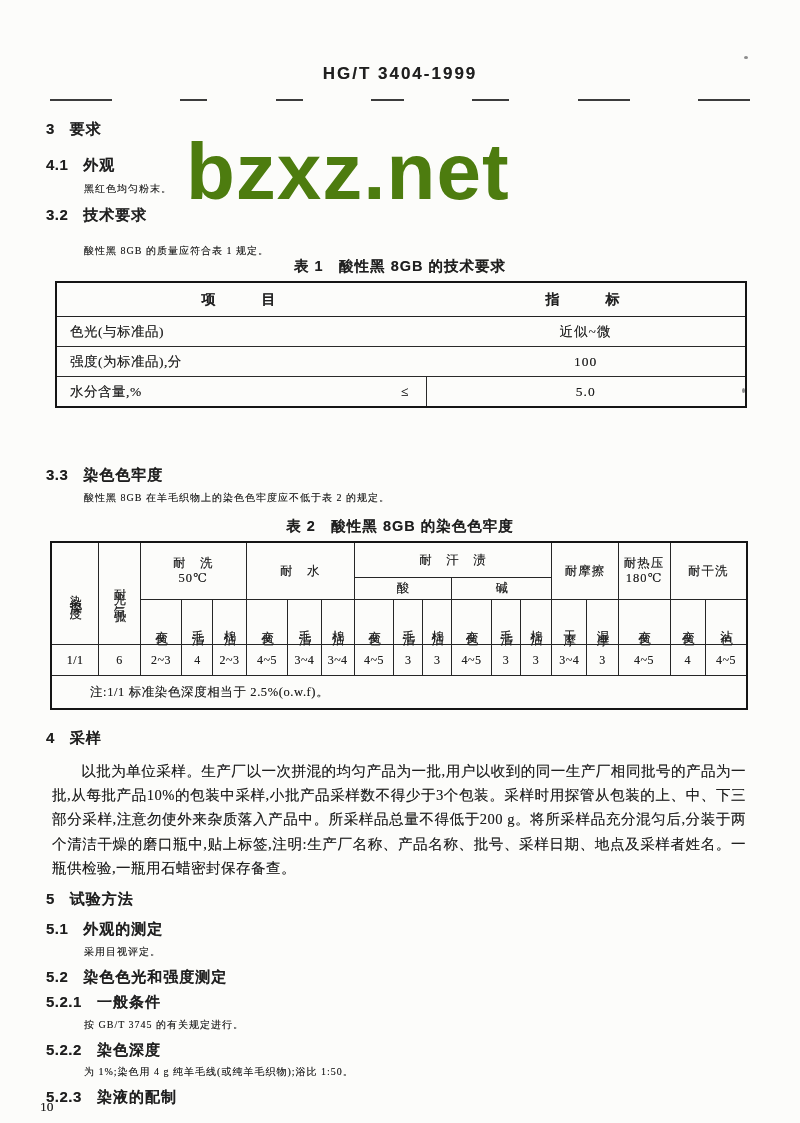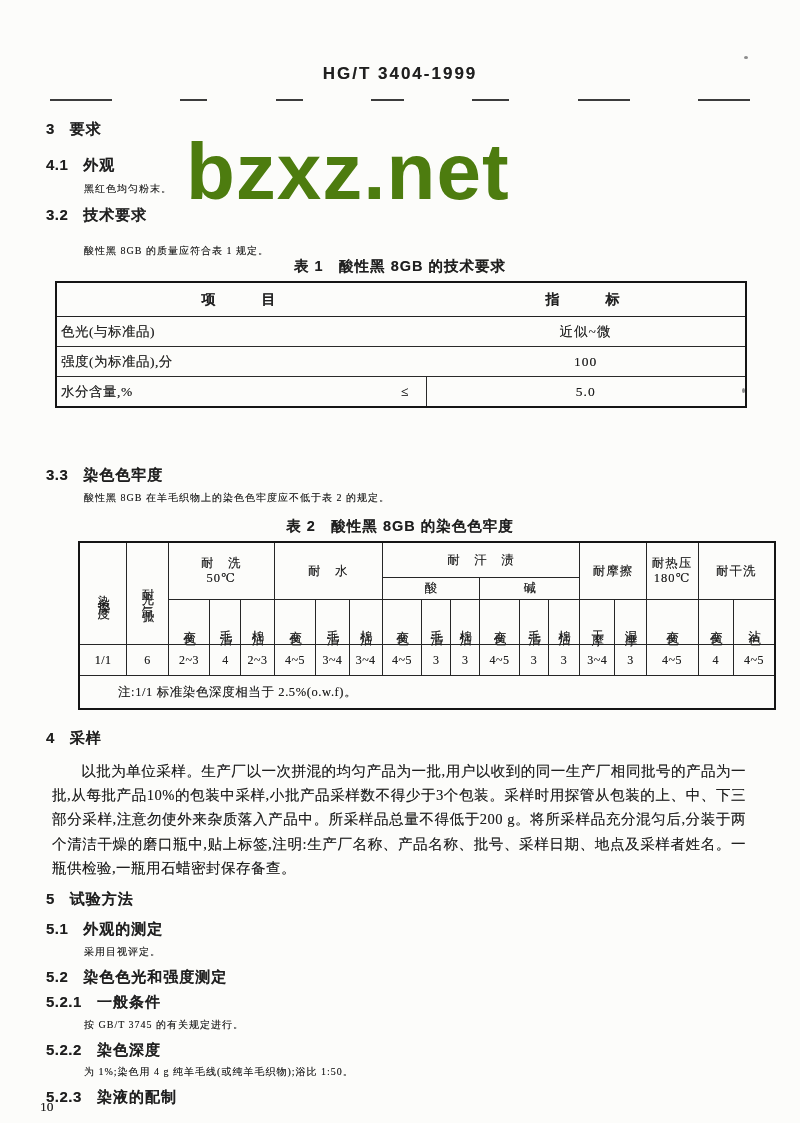--- a/index.html
+++ b/index.html
@@ -21,26 +21,26 @@
         font-weight:bold;font-size:14.5px;letter-spacing:1px;}
   .para{left:52px;width:694px;text-align:justify;text-indent:2em;line-height:24.2px;
         font-size:14.6px;letter-spacing:.4px;}
   .pageno{left:40px;top:1099px;font-size:13.5px;}
   table{position:absolute;border-collapse:collapse;table-layout:fixed;z-index:2;}
   
   .t1{left:55px;top:281px;width:690px;font-size:13.5px;border:2px solid #151515;}
   .t1 th{font-family:"Liberation Sans",sans-serif;font-weight:bold;font-size:14px;
         height:31px;letter-spacing:6px;border-bottom:1.4px solid #222;}
   .t1 td{height:27px;border-bottom:1.2px solid #2a2a2a;}
-  .t1 .item{text-align:left;padding-left:4px;letter-spacing:.5px;}
+  .t1 .item{text-align:left;padding-left:13px;letter-spacing:.5px;}
   .t1 .sym{text-align:center;}
   .t1 .rl{border-right:1.2px solid #2a2a2a;}
   .t1 .val{text-align:center;letter-spacing:1px;}
   
-  .t2{left:50px;top:541px;width:698px;font-size:12px;text-align:center;border:2px solid #151515;margin-left:28px;}
+  .t2{left:50px;top:541px;width:698px;font-size:12px;text-align:center;border:2px solid #151515;}
   .t2 th,.t2 td{border:1px solid #262626;font-weight:normal;padding:0;vertical-align:middle;}
   .t2 .r1 th{height:34px;font-size:12.5px;letter-spacing:1px;line-height:15px;}
   .t2 .r2 th{height:21px;font-size:12.5px;}
   .t2 .r3 th{height:44px;}
   .t2 .r4 td{height:30px;letter-spacing:.5px;}
   .t2 .note{height:32px;text-align:left;padding-left:38px;font-size:12.5px;letter-spacing:.6px;}
   .vcol{writing-mode:vertical-rl;text-orientation:upright;display:inline-block;
         font-size:12.5px;letter-spacing:4px;}
   .vcol span+span{margin-top:9px;}
   .stack{writing-mode:vertical-rl;text-orientation:upright;display:inline-block;

